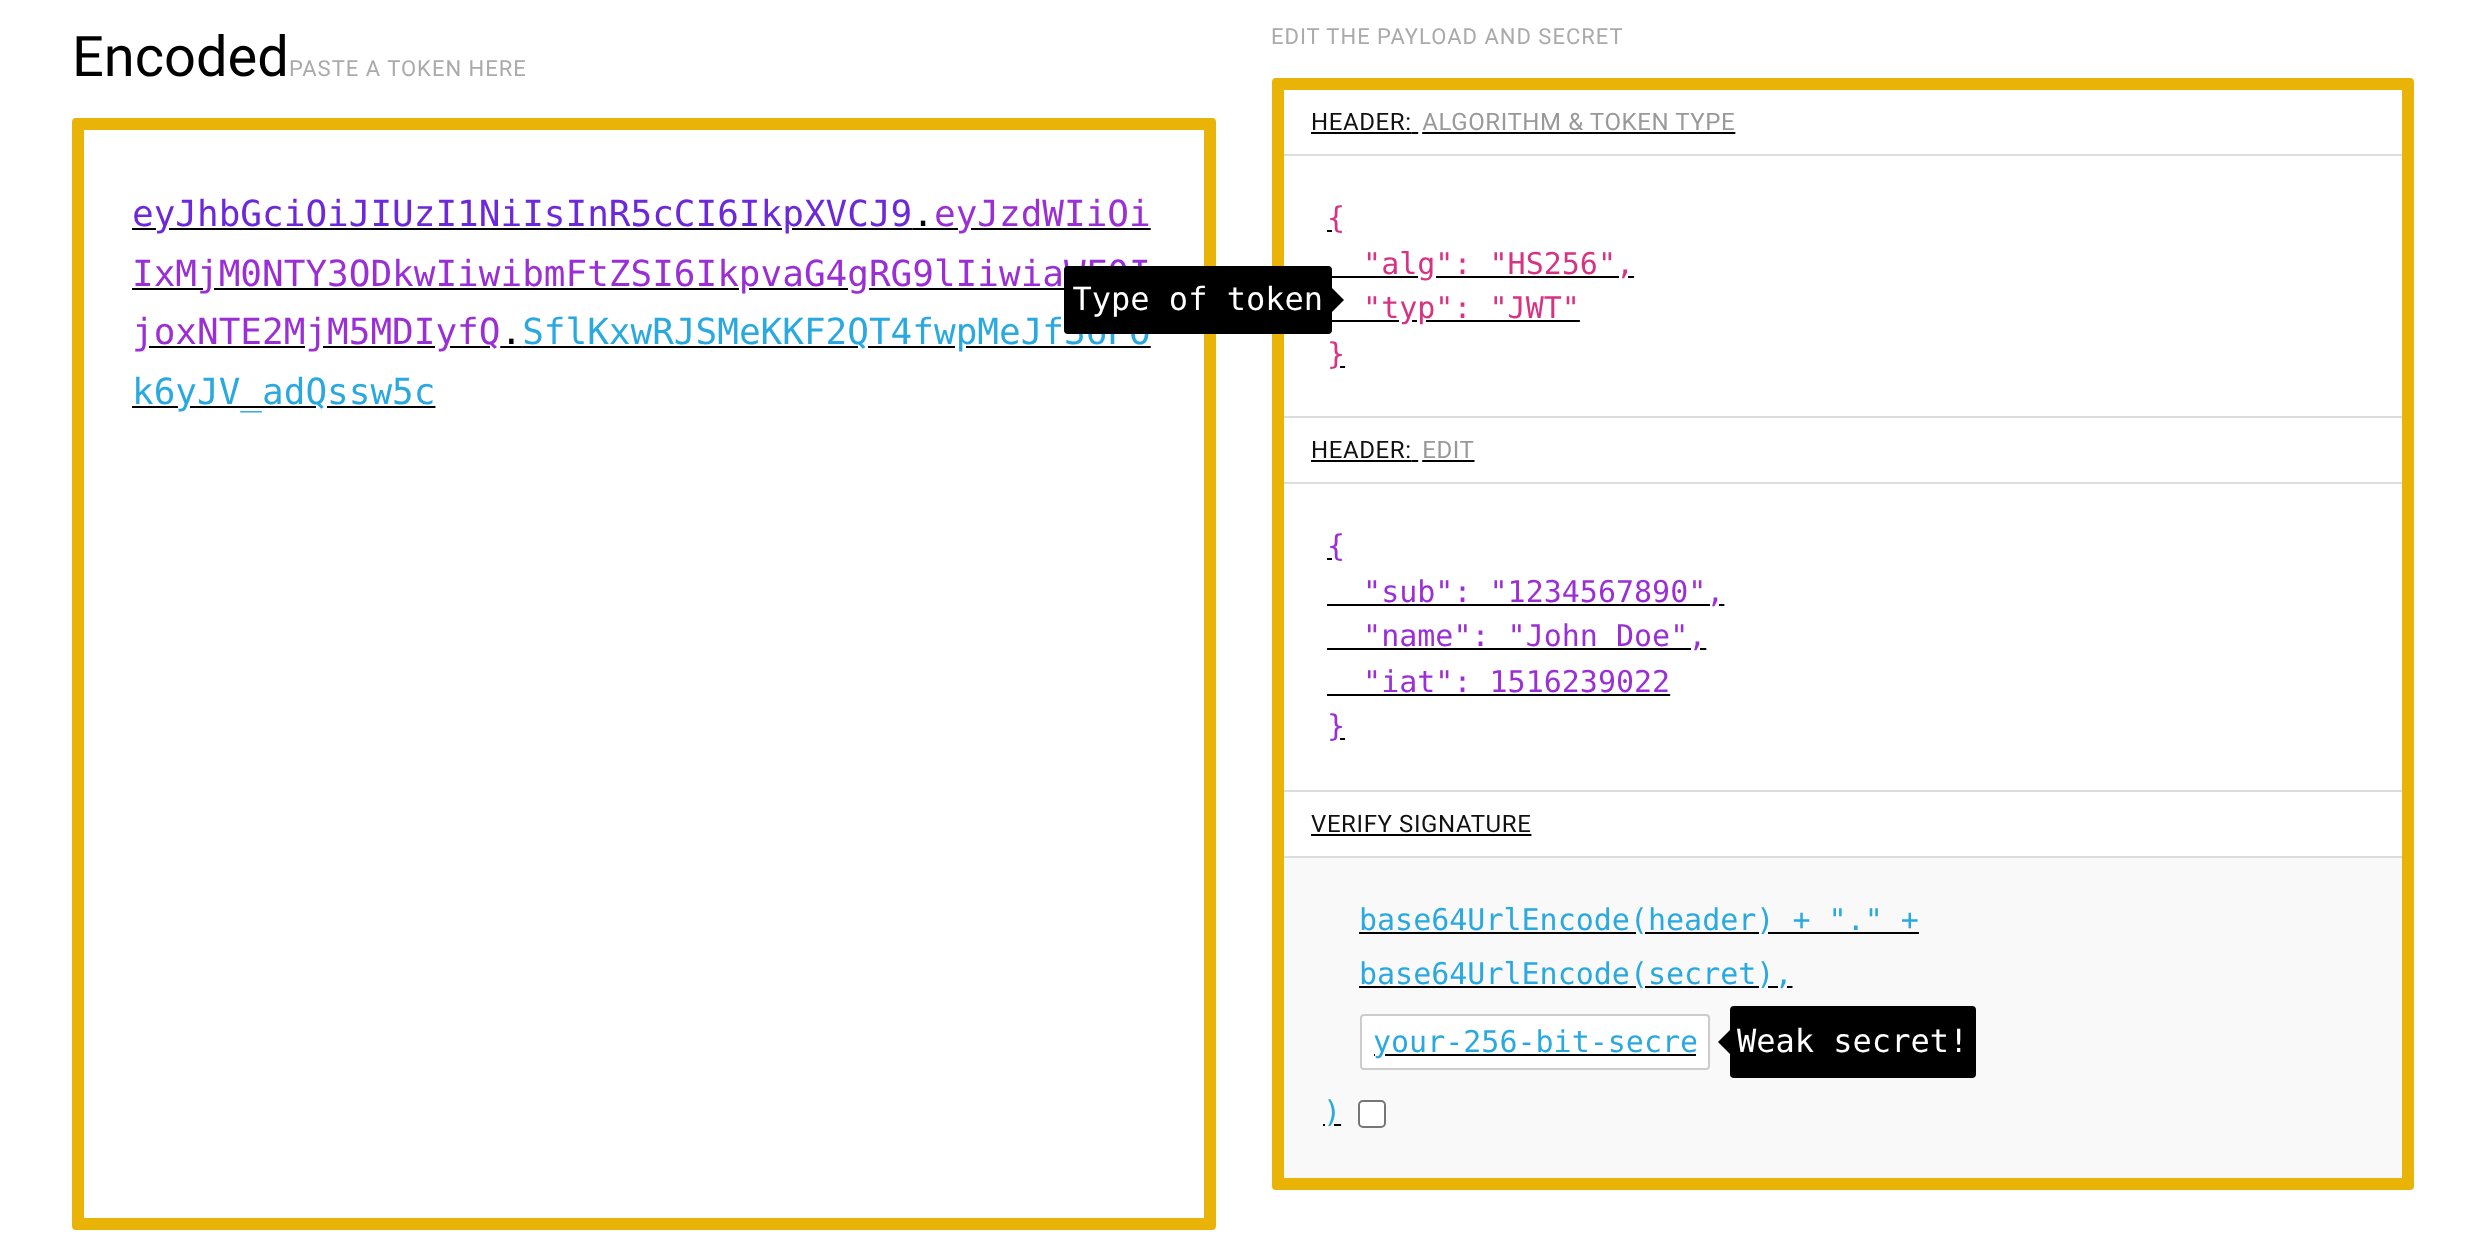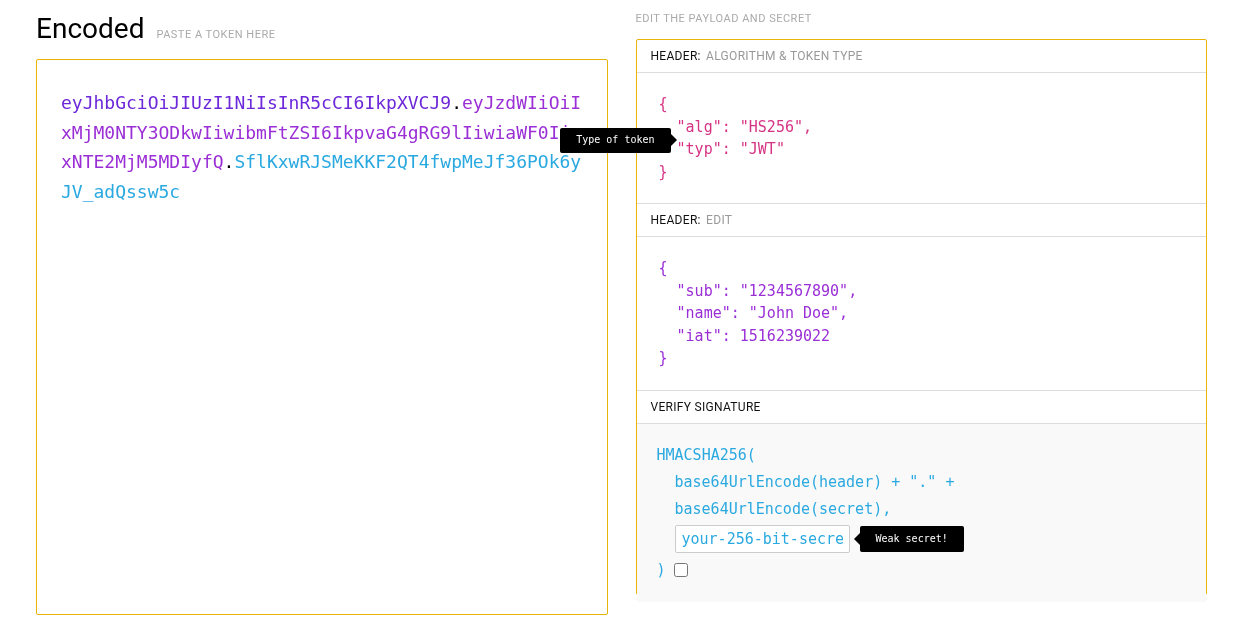--- a/index.html
+++ b/index.html
@@ -24,54 +24,54 @@
 .col-left { flex: 1; }
 .col-right { flex: 1; }
 
 .heading {
   font-size: 28px;
   font-weight: 400;
   color: #000;
   margin-bottom: 14px;
   display: flex;
   align-items: baseline;
-  gap: 12px;
 }
 .subheading {
   font-size: 11px;
   letter-spacing: 0.5px;
   color: #aaa;
 }
 
 .box {
-  border: 1px solid #eab308;
+  border: 6px solid #eab308;
   border-radius: 2px;
   background: #fff;
+  text-decoration: underline;
 }
 
 .encoded-box {
   padding: 28px 24px;
   height: 556px;
   font-family: "Menlo","Consolas","Lucida Console",monospace;
   font-size: 18px;
   line-height: 1.65;
   word-break: break-all;
   position: relative;
 }
 .seg1 { color: #6d28d9; }
 .dotsep { color: #000; }
 .seg2 { color: #9b2fd6; }
 .seg3 { color: #2aa9e0; }
 
 .tooltip-tag {
   position: absolute;
   background: #000;
   color: #fff;
-  font-size: 10px;
-  padding: 4px 16px;
+  font-size: 16px;
+  padding: 4px 4px;
   border-radius: 2px;
   white-space: nowrap;
 }
 .tooltip-tag.arrow-right::after {
   content: "";
   position: absolute;
   left: 100%;
   top: 50%;
   transform: translateY(-50%);
   border: 6px solid transparent;
@@ -197,21 +197,20 @@
   "sub": "1234567890",
   "name": "John Doe",
   "iat": 1516239022
 }</div>
 
       <div class="section-header nosub">
         <span class="shlabel">VERIFY SIGNATURE</span>
         
       </div>
       <div class="verify-body">
-        <div class="verify-line">HMACSHA256(</div>
         <span class="indent verify-line">base64UrlEncode(header) + "." +</span>
         <span class="indent verify-line">base64UrlEncode(secret),</span>
         <div class="secret-row">
           <input class="secret-input" type="text" value="your-256-bit-secret" style="">
           <div class="tooltip-tag arrow-left weak-tooltip" style="position:relative;">Weak secret!</div>
         </div>
         <div class="base64-row">
           <span>) </span>
           <input type="checkbox" style="">
         </div>

